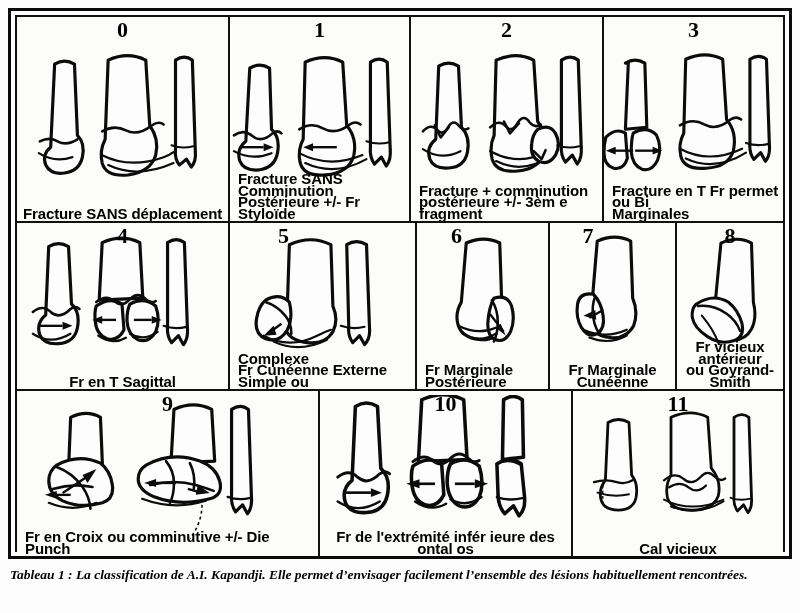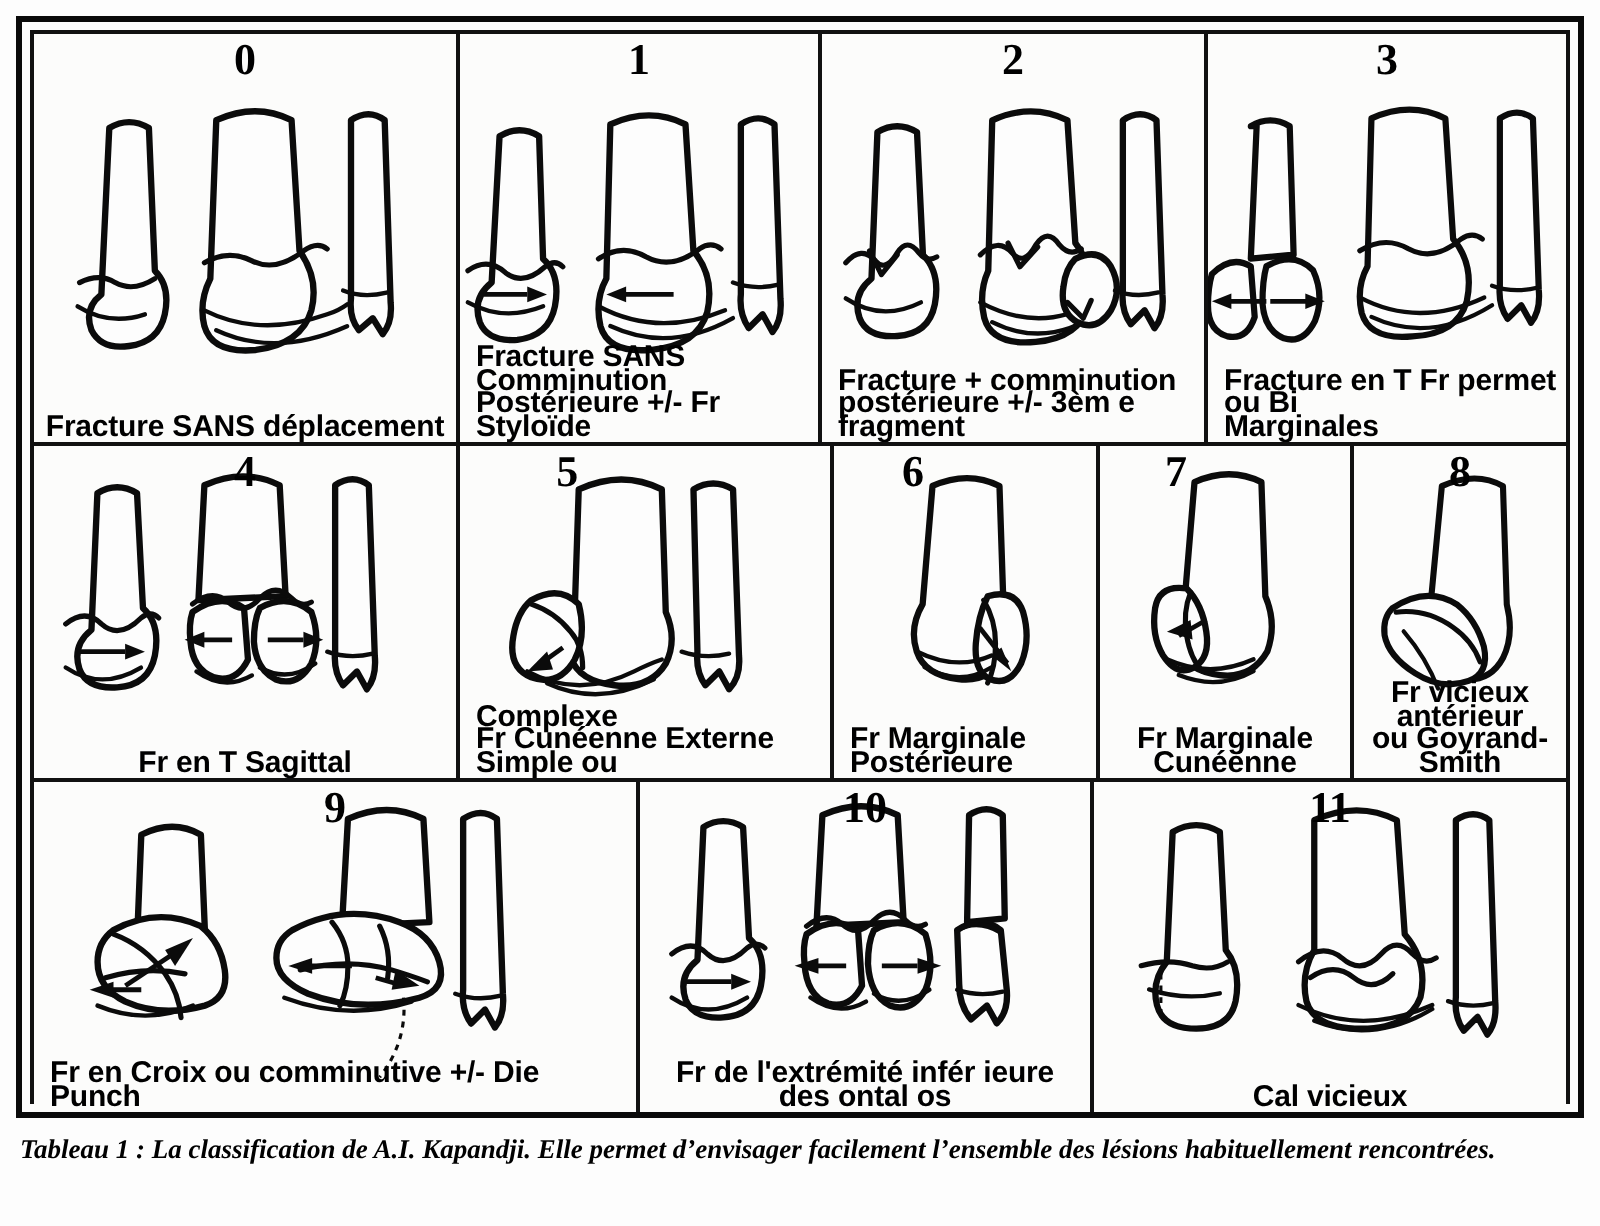--- a/index.html
+++ b/index.html
@@ -322,21 +322,21 @@
               <path class="bone-thin" d="M126 96 q32 12 64 2"></path>
               <path class="bone" d="M216 6 q9 -6 17 0 l3 88 q1 11 -4 17 l-5 -9 l-7 7 q-5 -7 -4 -17 l0 -86 z"></path>
               <path class="bone-thin" d="M212 94 q11 4 23 1"></path>
             </svg>
           </div>
           <div class="cell-label lab-left">
             <div>Fr en Croix ou comminutive +/- Die   Punch</div>
           </div>
         </div>
 
-        <div class="cell" style="width:227px">
+        <div class="cell" style="width:253px">
           <div class="cell-num num-c">10</div>
           <div class="art">
             <svg viewBox="0 0 227 145" preserveAspectRatio="xMidYMid meet">
               <path class="bone" d="M32 10 q10 -6 20 0 l3 56 q9 8 6 24 q-3 15 -19 16 q-15 1 -19 -9 q-4 -12 6 -20 l3 -67 z"></path>
               <path class="frx" d="M16 74 q10 -8 18 0 q9 8 20 -3 q5 -4 9 0"></path>
               <path class="arrow" d="M22 88 h24"></path>
                   <polygon class="arrowhead" points="46,84 56,88 46,92"></polygon>
               <path class="bone-thin" d="M16 96 q18 12 38 0"></path>
               <path class="bone" d="M92 4 q20 -9 38 0 l3 54 l-44 2 l3 -56 z"></path>
               <path class="bone" d="M84 64 q14 -10 26 -2 l2 28 q-6 12 -17 9 q-11 -4 -12 -20 q-1 -9 1 -15 z"></path>

